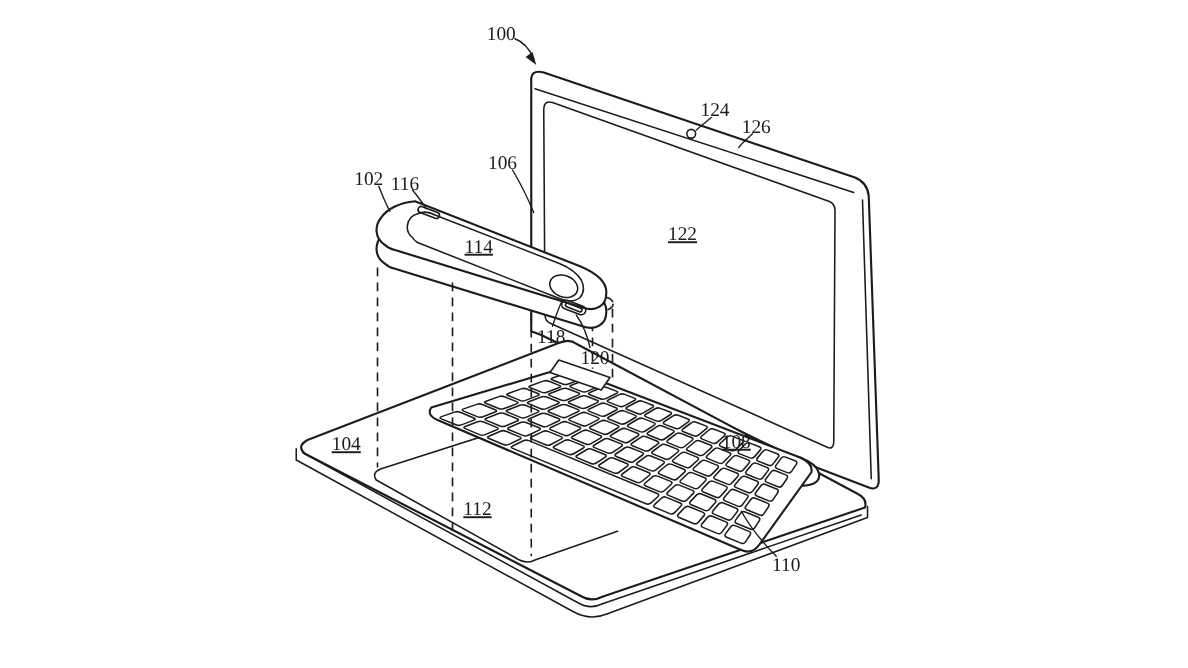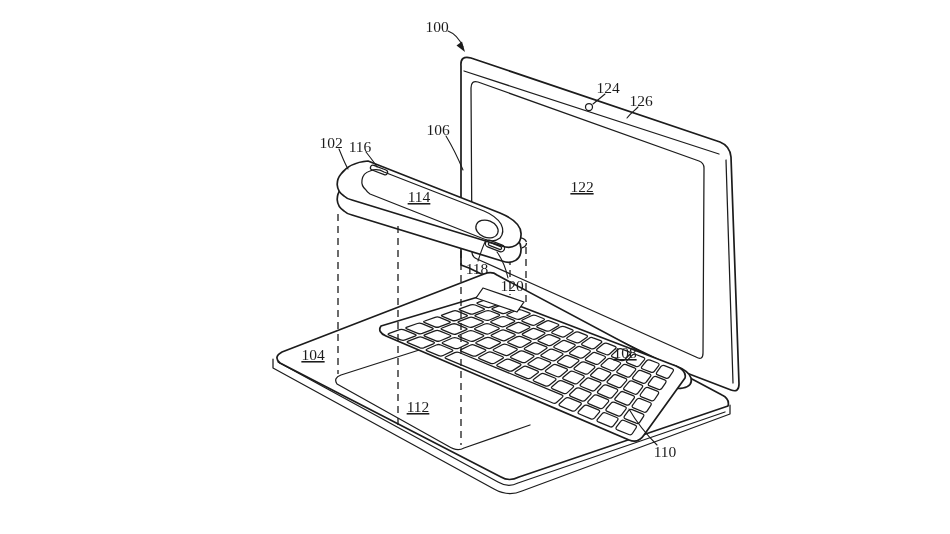--- a/index.html
+++ b/index.html
@@ -1,17 +1,17 @@
 <!DOCTYPE html>
 <html><head>
 <meta charset="utf-8">
 <style>
   html,body{margin:0;padding:0;background:#ffffff;}
   .stage{position:relative;width:901px;height:534px;background:#ffffff;overflow:hidden;
-         font-family:"Liberation Serif", serif;padding-left:36px;}
+         font-family:"Liberation Serif", serif;}
   svg{display:block;}
   .ln-thin{fill:none;stroke:#1c1c1c;stroke-width:1.25;stroke-linejoin:round;stroke-linecap:round;}
   .fill   {fill:#ffffff;stroke:#1c1c1c;stroke-width:1.7;stroke-linejoin:round;}
   .fill-thin{fill:#ffffff;stroke:#1c1c1c;stroke-width:1.3;stroke-linejoin:round;}
   .dash   {fill:none;stroke:#1c1c1c;stroke-width:1.3;stroke-dasharray:7 5;stroke-linecap:butt;}
   .leader {fill:none;stroke:#1c1c1c;stroke-width:1.1;stroke-linecap:round;}
   .key    {fill:#ffffff;stroke:#1c1c1c;stroke-width:1.25;stroke-linejoin:round;}
   text.ref{font-family:"Liberation Serif", serif;font-size:15.5px;fill:#1c1c1c;}
   text.ref.u{text-decoration:underline;}
 </style>

